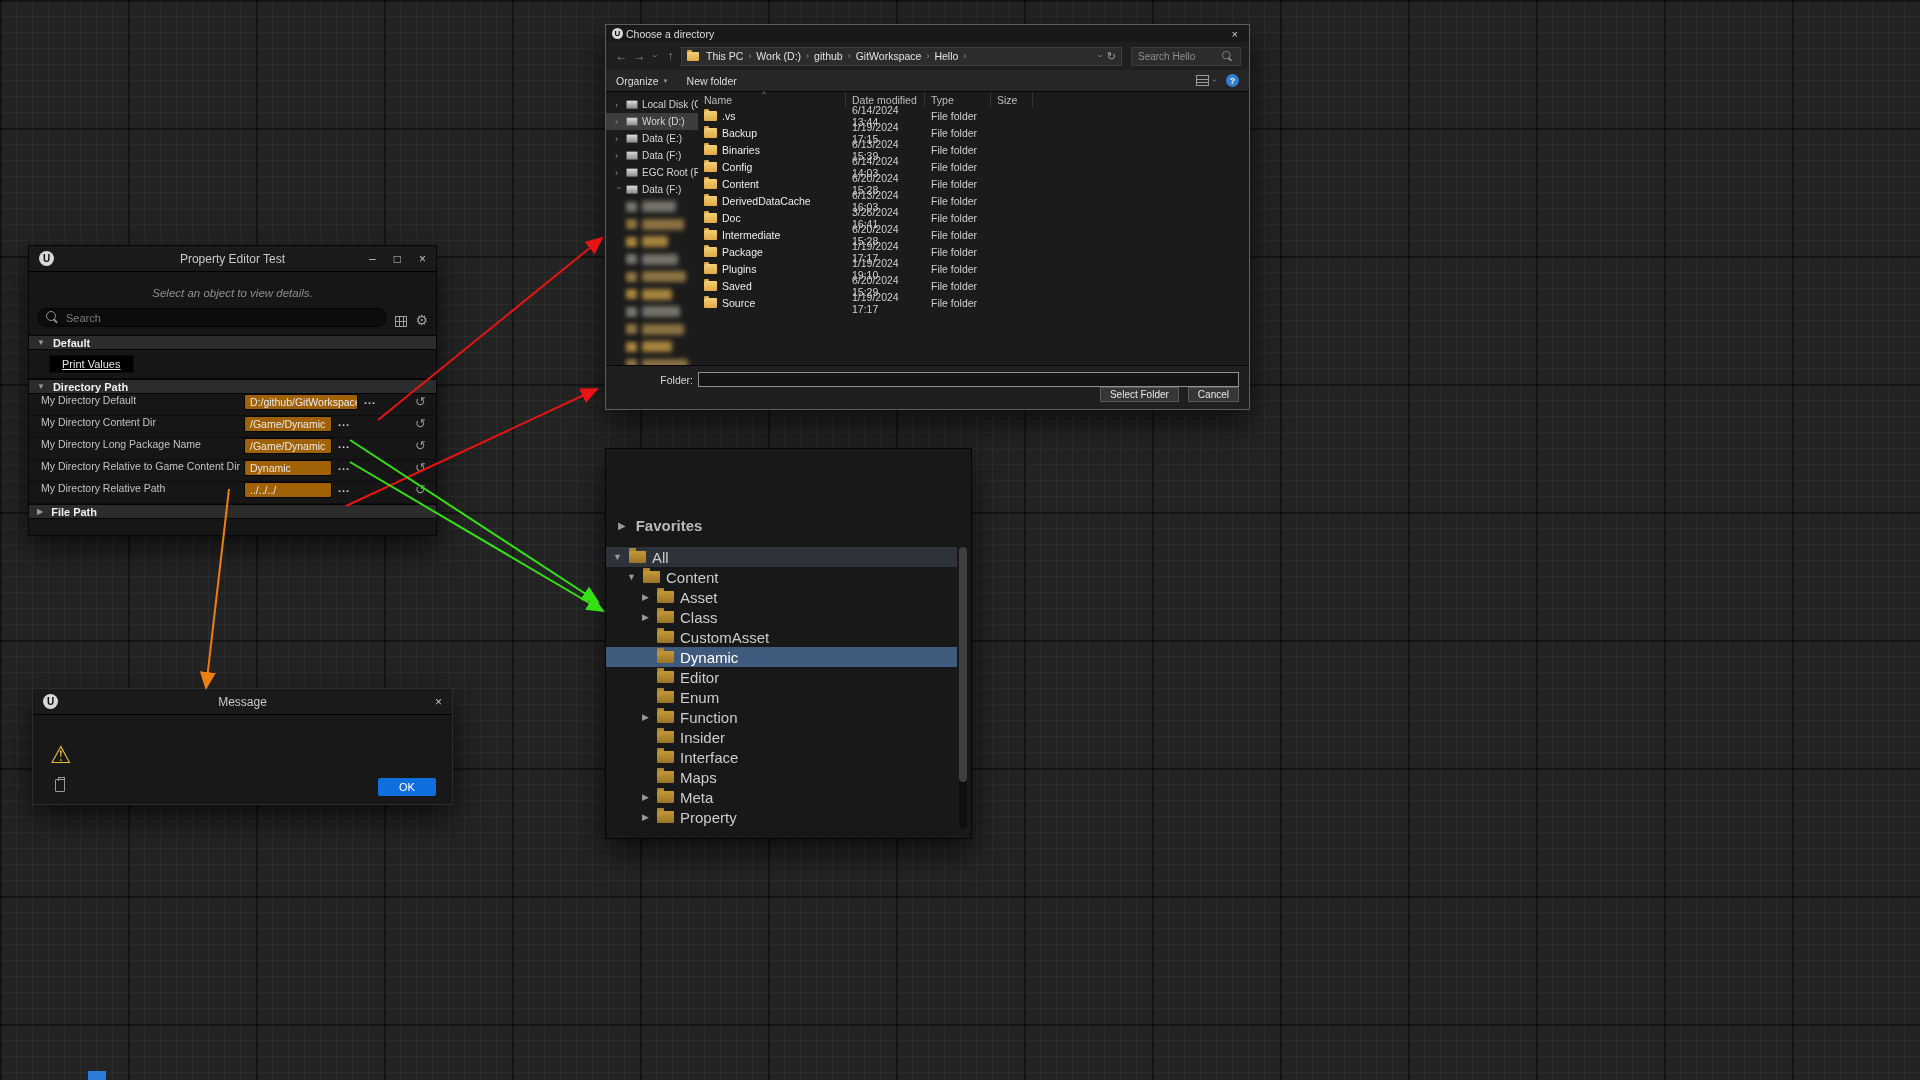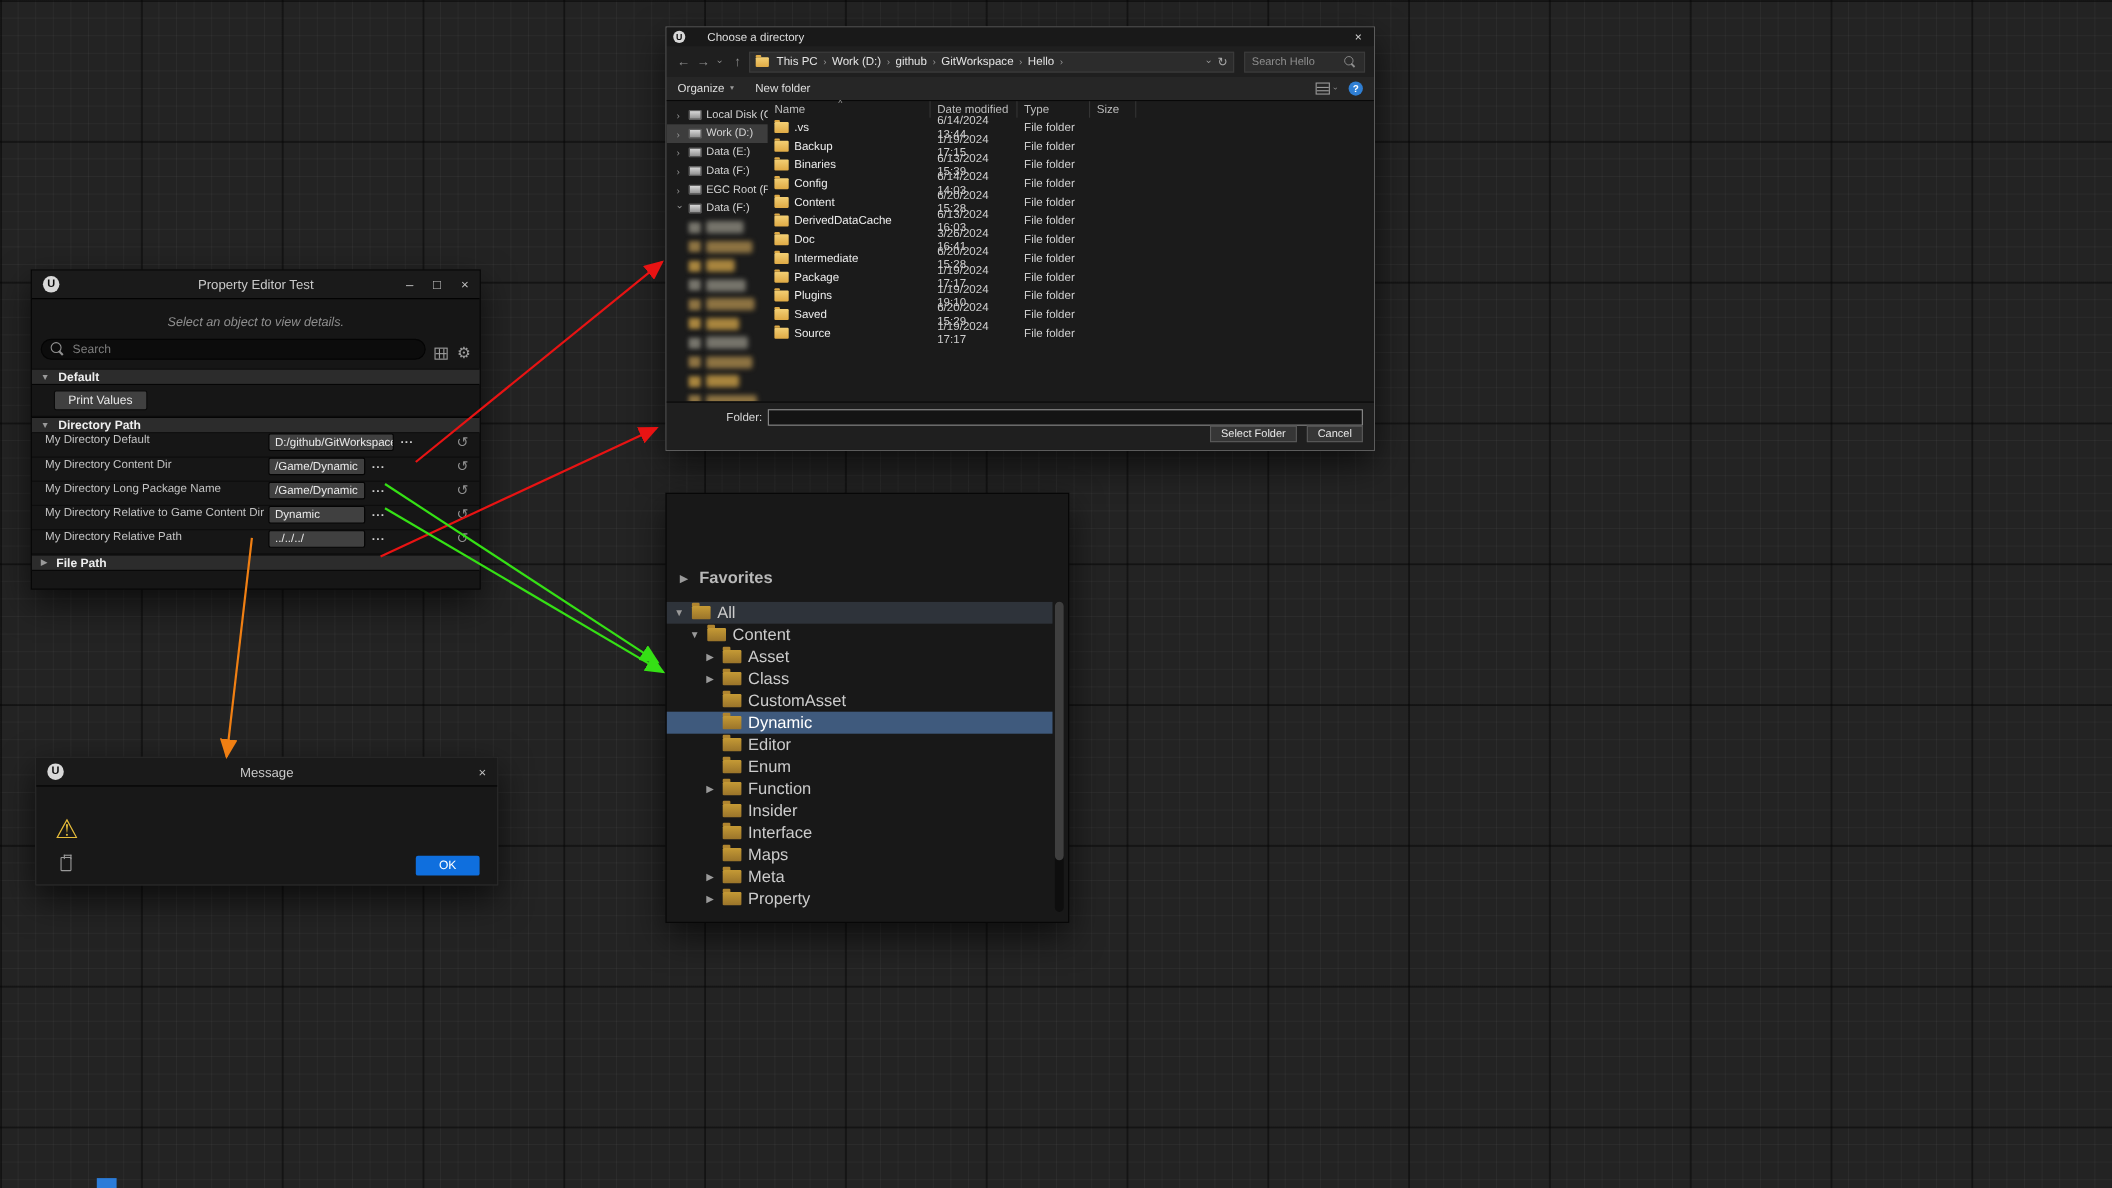--- a/index.html
+++ b/index.html
@@ -38,31 +38,31 @@
   .grid-ico{ width:12px; height:11px; border:1px solid #9f9f9f; flex:none;
     background:
       linear-gradient(#9f9f9f,#9f9f9f) 3px 0/1px 100% no-repeat,
       linear-gradient(#9f9f9f,#9f9f9f) 7px 0/1px 100% no-repeat,
       linear-gradient(#9f9f9f,#9f9f9f) 0 4px/100% 1px no-repeat; }
   .gear-ico{ color:#9f9f9f; font-size:14px; line-height:1; }
   .pe-sec{ height:15px; background:#2c2c2c; display:flex; align-items:center; gap:8px; padding:0 8px; border-top:1px solid #050505; border-bottom:1px solid #050505; }
   .pe-sec .tri{ color:#9a9a9a; font-size:8px; }
   .pe-sec .sec-label{ color:#efefef; font-size:11px; font-weight:bold; }
   .pe-btnrow{ padding:4px 0 5px 20px; border-bottom:1px solid #0a0a0a; }
-  .btn-print{ display:inline-block; background:#404040; border:1px solid #0a0a0a; border-radius:2px; color:#e6e6e6; font-size:11px; padding:2px 12px; }
+  .btn-print{ display:inline-block; background:#000000; border:1px solid #0a0a0a; border-radius:2px; color:#e6e6e6; font-size:11px; padding:2px 12px;text-decoration:underline; }
   .pe-row{ height:22px; display:flex; border-bottom:1px solid #0d0d0d; padding-left:12px; position:relative; }
   .pe-row-label{ width:200px; font-size:10.5px; color:#c2c2c2; white-space:nowrap; overflow:hidden; flex:none; }
-  .pe-value{ width:88px; height:16px; background:#404040; border:1px solid #040404; border-radius:2px; color:#e9e9e9; font-size:10.5px; line-height:14px; padding:0 5px; margin-left:3px; white-space:nowrap; overflow:hidden; flex:none; }
+  .pe-value{ width:88px; height:16px; background:#a16207; border:1px solid #040404; border-radius:2px; color:#e9e9e9; font-size:10.5px; line-height:14px; padding:0 5px; margin-left:3px; white-space:nowrap; overflow:hidden; flex:none; }
   .pe-value.wide{ width:114px; }
   .pe-dots{ color:#cfcfcf; font-size:11px; margin-left:6px; letter-spacing:1px; font-weight:bold; }
   .pe-reset{ position:absolute; right:10px; color:#8f8f8f; font-size:13px; }
 
   
   .cd{ left:605px; top:24px; width:645px; height:386px; background:#1f1f1f; border:1px solid #5c5c5c; }
-  .cd-tbar{ height:17px; display:flex; align-items:center; padding:0 6px; gap:20px; background:#191919; }
+  .cd-tbar{ height:17px; display:flex; align-items:center; padding:0 6px; gap:3px; background:#191919; }
   .cd-ue{ width:11px; height:11px; font-size:8px; }
   .cd-title{ font-size:10.5px; color:#dcdcdc; }
   .cd-close{ margin-left:auto; color:#cfcfcf; font-size:11px; padding:0 5px; }
   .cd-nav{ height:28px; display:flex; align-items:center; padding:0 8px; gap:3px; background:#1f1f1f; }
   .nav-glyph{ color:#8f8f8f; font-size:12px; width:15px; text-align:center; flex:none; }
   .nav-glyph.sm{ font-size:9px; width:10px; }
   .cd-crumbbar{ flex:1; height:19px; background:#2c2c2c; border:1px solid #3c3c3c; display:flex; align-items:center; padding:0 5px; font-size:10.5px; color:#e2e2e2; overflow:hidden; }
   .crumb{ padding:0 2px; white-space:nowrap; }
   .crumb-sep{ color:#9a9a9a; font-size:9px; padding:0 3px; }
   .crumb-folder{ width:12px; height:9px; background:linear-gradient(#f3cf74,#dfaa45); border-radius:1px; position:relative; margin-right:5px; flex:none; }

